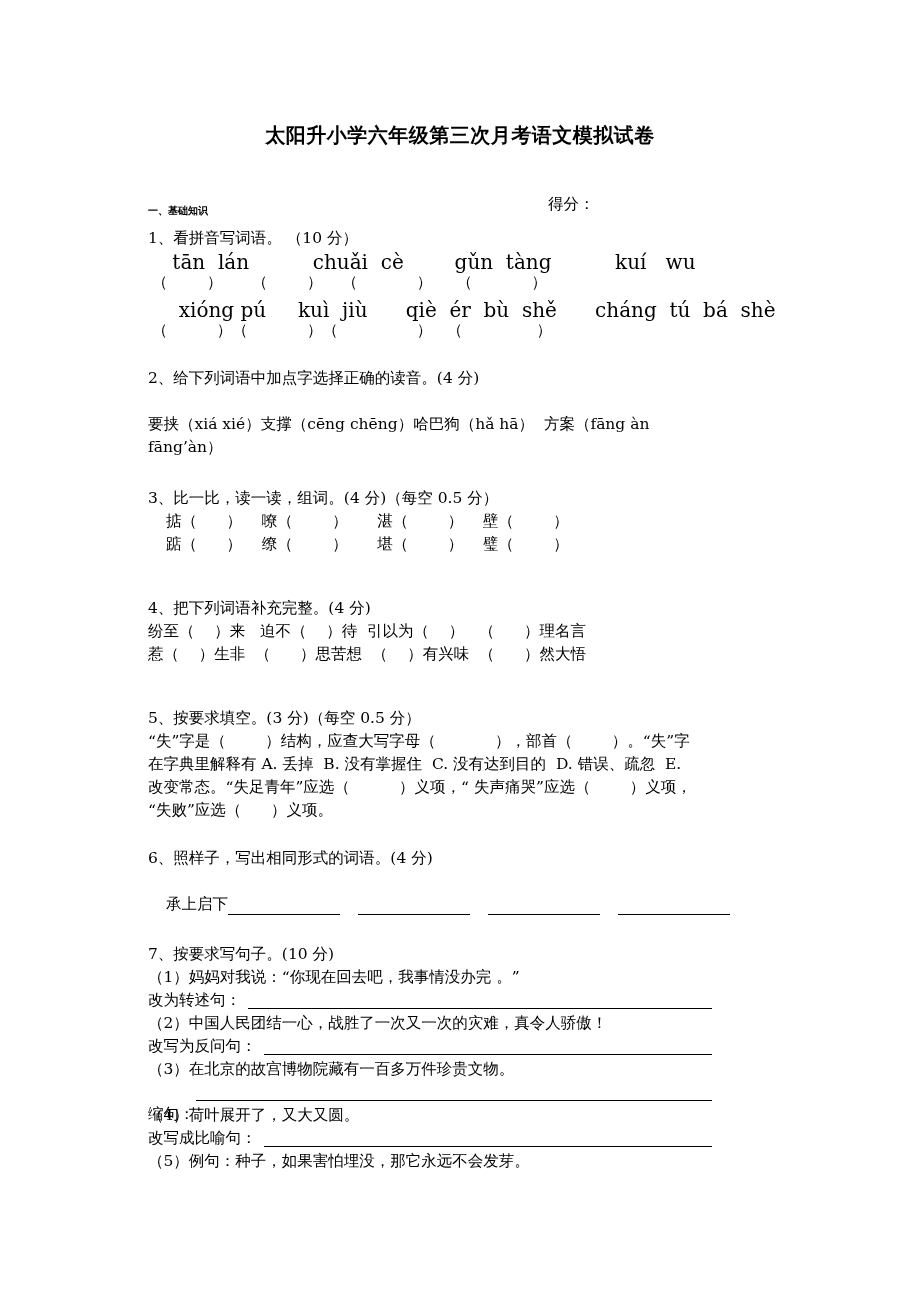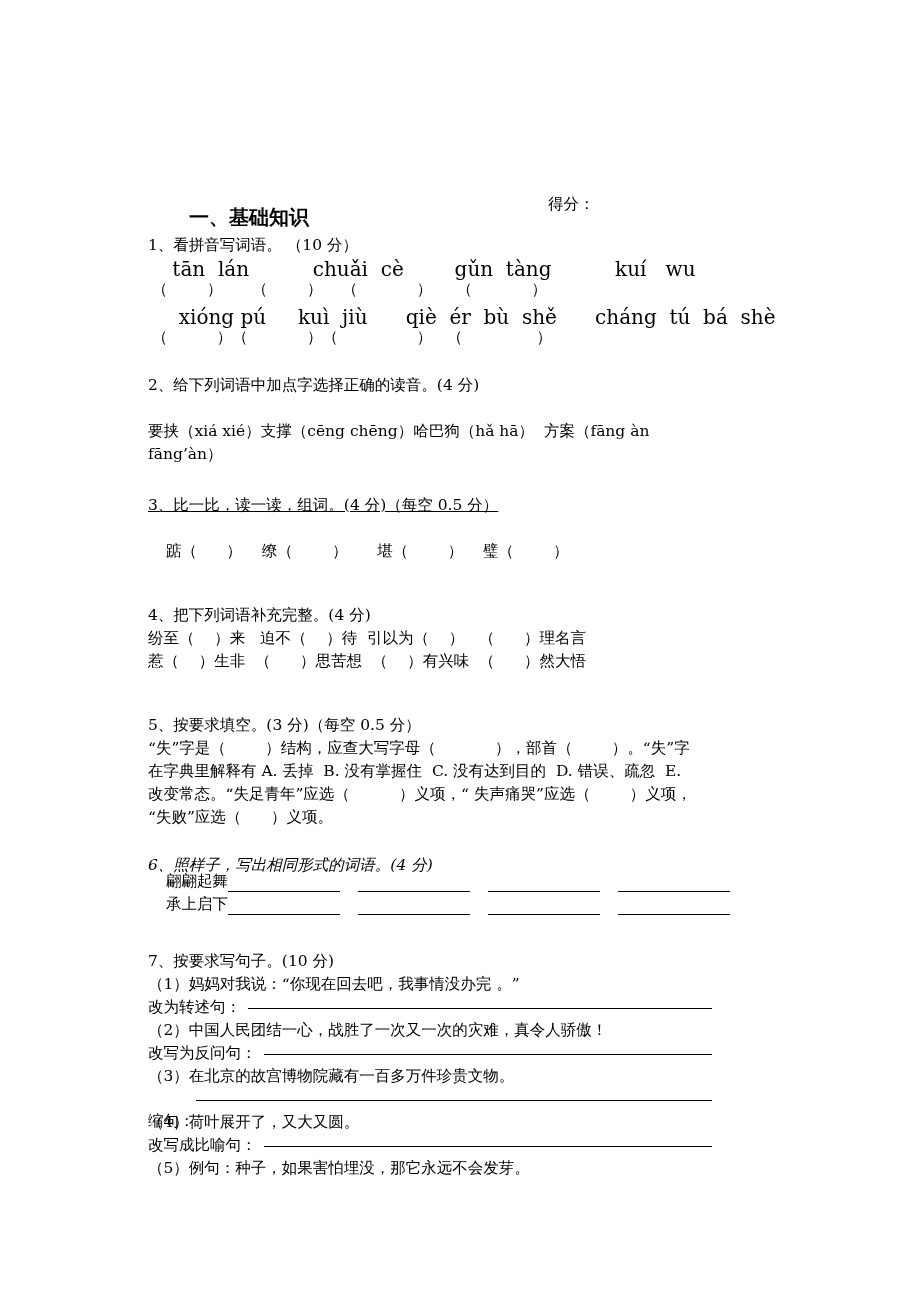--- a/index.html
+++ b/index.html
@@ -42,32 +42,30 @@
     left: 548px;
     top: 194px;
     font-size: 15.5px;
   }
 
   
   .section-head {
     position: absolute;
     left: 148px;
     top: 204px;
-    font-size: 20px;
+    font-size: 10px;
     font-weight: bold;
-    margin-left: 41px;
   }
 
   
   .blk {
     position: absolute;
     font-size: 15.5px;
     line-height: 21px;
     white-space: pre;
-    margin-top: 7px;
   }
 
   
   .pinyin {
     font-family: "DejaVu Serif", "Liberation Serif", serif;
     font-size: 20px;
     white-space: pre;
   }
   .parens {
     font-family: "DejaVu Serif", "Liberation Serif", serif;
@@ -95,53 +93,52 @@
     position: absolute;
     border-bottom: 1.4px solid #000;
     height: 0;
   }
 </style>
 </head>
 <body>
 
 <div class="page">
 
+  <div class="doc-title">太阳升小学六年级第三次月考语文模拟试卷</div>
 
   <div class="score-line">得分：</div>
 
   <div class="section-head">一、基础知识</div>
 
   <div class="blk" style="left:148px; top:228px;">1、看拼音写词语。 （10 分）</div>
   <div class="blk pinyin" style="left:166px; top:252px;"> tān  lán          chuǎi  cè        gǔn  tàng          kuí   wu</div>
   <div class="blk parens" style="left:152px; top:272px;">（        ）      （        ）    （            ）     （            ）</div>
   <div class="blk pinyin" style="left:166px; top:300px;">  xióng pú     kuì  jiù      qiè  ér  bù  shě      cháng  tú  bá  shè</div>
   <div class="blk parens" style="left:152px; top:320px;">（          ）（            ）（                ）   （               ）</div>
 
   <div class="blk" style="left:148px; top:368px;">2、给下列词语中加点字选择正确的读音。(4 分)</div>
   <div class="blk" style="left:148px; top:414px;">要挟（xiá xié）支撑（cēng chēng）哈巴狗（hǎ hā）  方案（fāng àn</div>
   <div class="blk" style="left:148px; top:437px;">fāng’àn）</div>
 
-  <div class="blk" style="left:148px; top:488px;text-decoration:underline;">3、比一比，读一读，组词。(4 分)（每空 0.5 分）</div>
+  <div class="blk" style="left:148px; top:488px;">3、比一比，读一读，组词。(4 分)（每空 0.5 分）</div>
+  <div class="blk" style="left:166px; top:511px;">掂（      ）    嘹（        ）      湛（        ）    壁（        ）</div>
   <div class="blk" style="left:166px; top:534px;">踮（      ）    缭（        ）      堪（        ）    璧（        ）</div>
 
   <div class="blk" style="left:148px; top:598px;">4、把下列词语补充完整。(4 分)</div>
   <div class="blk" style="left:148px; top:621px;">纷至（    ）来   迫不（    ）待  引以为（    ）   （      ）理名言</div>
   <div class="blk" style="left:148px; top:644px;">惹（    ）生非  （      ）思苦想  （    ）有兴味  （      ）然大悟</div>
 
   <div class="blk" style="left:148px; top:708px;">5、按要求填空。(3 分)（每空 0.5 分）</div>
   <div class="blk" style="left:148px; top:731px;">“失”字是（        ）结构，应查大写字母（            ），部首（        ）。“失”字</div>
   <div class="blk" style="left:148px; top:754px;">在字典里解释有 A. 丢掉  B. 没有掌握住  C. 没有达到目的  D. 错误、疏忽  E.</div>
   <div class="blk" style="left:148px; top:777px;">改变常态。“失足青年”应选（          ）义项，“ 失声痛哭”应选（        ）义项，</div>
   <div class="blk" style="left:148px; top:800px;">“失败”应选（      ）义项。</div>
 
-  <div class="blk" style="left:148px; top:848px;font-style:italic;">6、照样子，写出相同形式的词语。(4 分)</div>
+  <div class="blk" style="left:148px; top:848px;">6、照样子，写出相同形式的词语。(4 分)</div>
 
-  <div class="blank-row" style="left:166px; top:871px;">
-    <span>翩翩起舞</span><span class="ul ul-w1"></span><span class="ul-gap"></span><span class="ul ul-w1"></span><span class="ul-gap"></span><span class="ul ul-w1"></span><span class="ul-gap"></span><span class="ul ul-w1"></span>
-  </div>
 
   <div class="blank-row" style="left:166px; top:894px;text-align:center;">
     <span>承上启下</span><span class="ul ul-w1"></span><span class="ul-gap"></span><span class="ul ul-w1"></span><span class="ul-gap"></span><span class="ul ul-w1"></span><span class="ul-gap"></span><span class="ul ul-w1"></span>
   </div>
 
   <div class="blk" style="left:148px; top:944px;">7、按要求写句子。(10 分)</div>
 
   <div class="blk" style="left:148px; top:967px;">（1）妈妈对我说：“你现在回去吧，我事情没办完 。”</div>
   <div class="blk" style="left:148px; top:990px;">改为转述句：</div>
   <div class="ansline" style="left:248px; top:1008px; width:464px;"></div>

